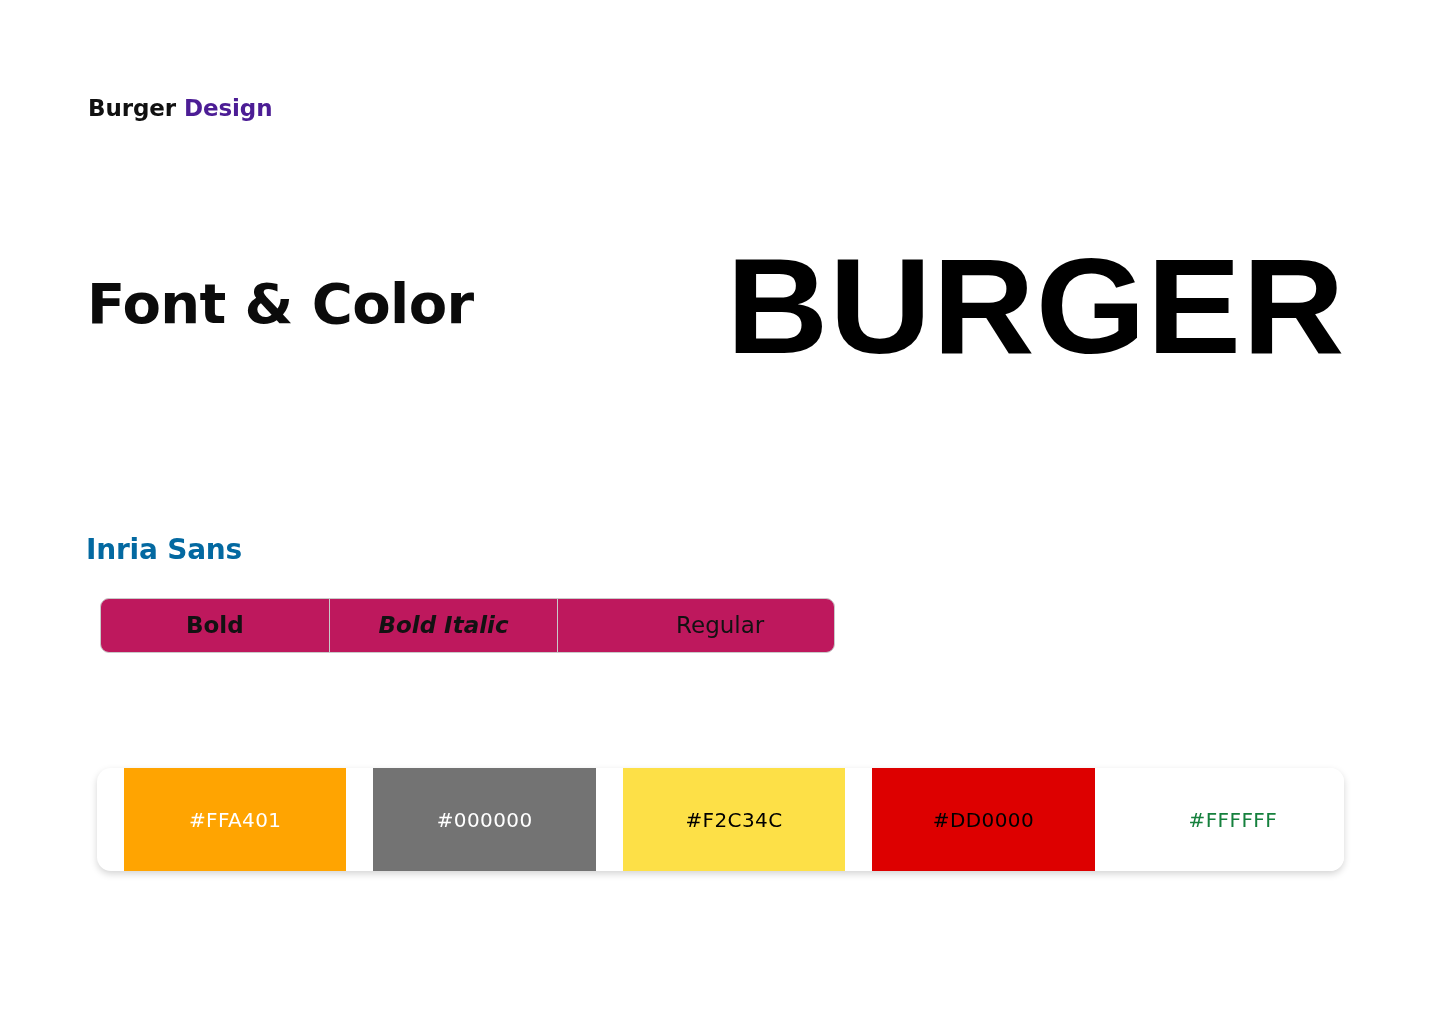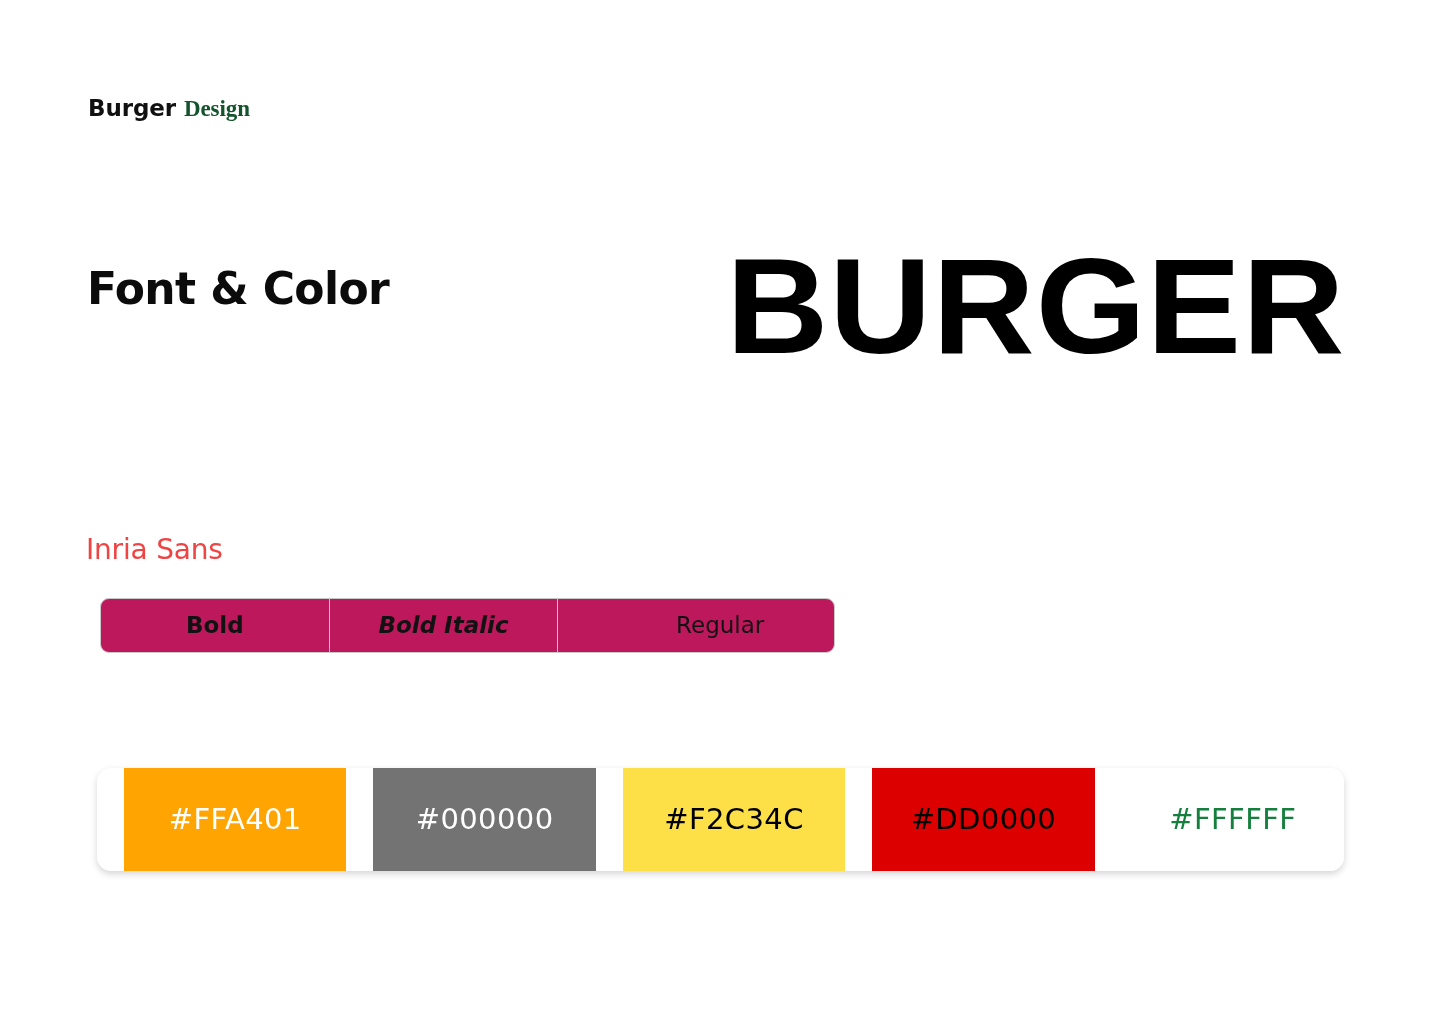--- a/index.html
+++ b/index.html
@@ -29,21 +29,21 @@
     line-height: 1;
   }
   .brand-word-primary { color: #111111; }
   .brand-word-secondary { color: #9A9A9A; }
 
   
   .section-title {
     position: absolute;
     left: 87px;
     top: 238px;
-    font-size: 44px;
+    font-size: 56px;
     font-weight: bold;
     color: #0B0B0B;
     letter-spacing: -0.6px;
     line-height: 1;
     white-space: nowrap;
   }
 
   
   .wordmark {
     position: absolute;
@@ -59,22 +59,22 @@
     transform: scaleX(1.04);
     transform-origin: right top;
   }
 
   
   .typeface-name {
     position: absolute;
     left: 86px;
     top: 536px;
     font-size: 28px;
-    font-weight: normal;
-    color: #ef4444;
+    font-weight: bold;
+    color: #0369a1;
     letter-spacing: -0.2px;
     line-height: 1;
     white-space: nowrap;
   }
 
   .style-bar {
     position: absolute;
     left: 100px;
     top: 598px;
     width: 735px;
@@ -113,35 +113,35 @@
     display: flex;
     border-radius: 14px;
     overflow: hidden;
     box-shadow: 0 3px 7px rgba(0,0,0,0.17);
   }
   .swatch {
     flex: 1 1 0;
     display: flex;
     align-items: center;
     justify-content: center;
-    font-size: 29px;
+    font-size: 20px;
     line-height: 1;
     letter-spacing: 0.4px;
     white-space: nowrap;
     margin-left: 27px;
   }
   .swatch-label {
     pointer-events: none;
   }
 </style>
 </head>
 <body style="background: rgb(255, 255, 255);">
 
 <div class="brand-line">
-  <span class="brand-word-primary" style="color: rgb(17, 17, 17);">Burger</span><span>&nbsp;</span><span class="brand-word-secondary" style="color: #14532d; font-family: Liberation Serif, serif;">Design</span>
+  <span class="brand-word-primary" style="color: rgb(17, 17, 17);">Burger</span><span>&nbsp;</span><span class="brand-word-secondary" style="color: #4c1d95;">Design</span>
 </div>
 
 <h1 class="section-title">Font &amp; Color</h1>
 
 <div class="wordmark" style="color: rgb(0, 0, 0);">BURGER</div>
 
 <div class="typeface-name">Inria Sans</div>
 
 <div class="style-bar" style="background: #be185d; border-color: rgb(201, 201, 201);">
   <div class="style-cell is-bold">

